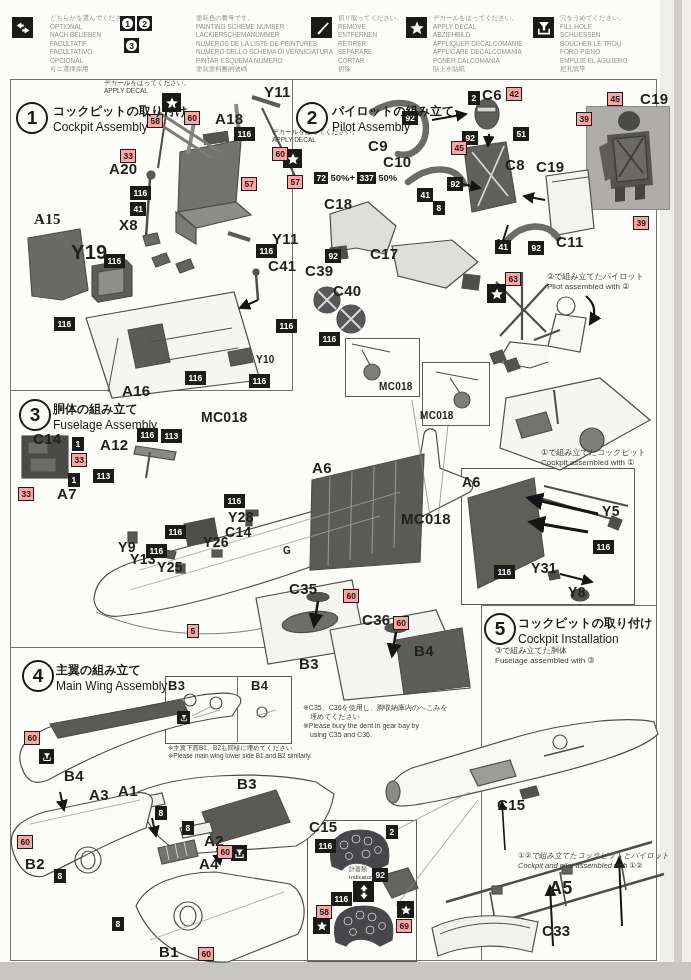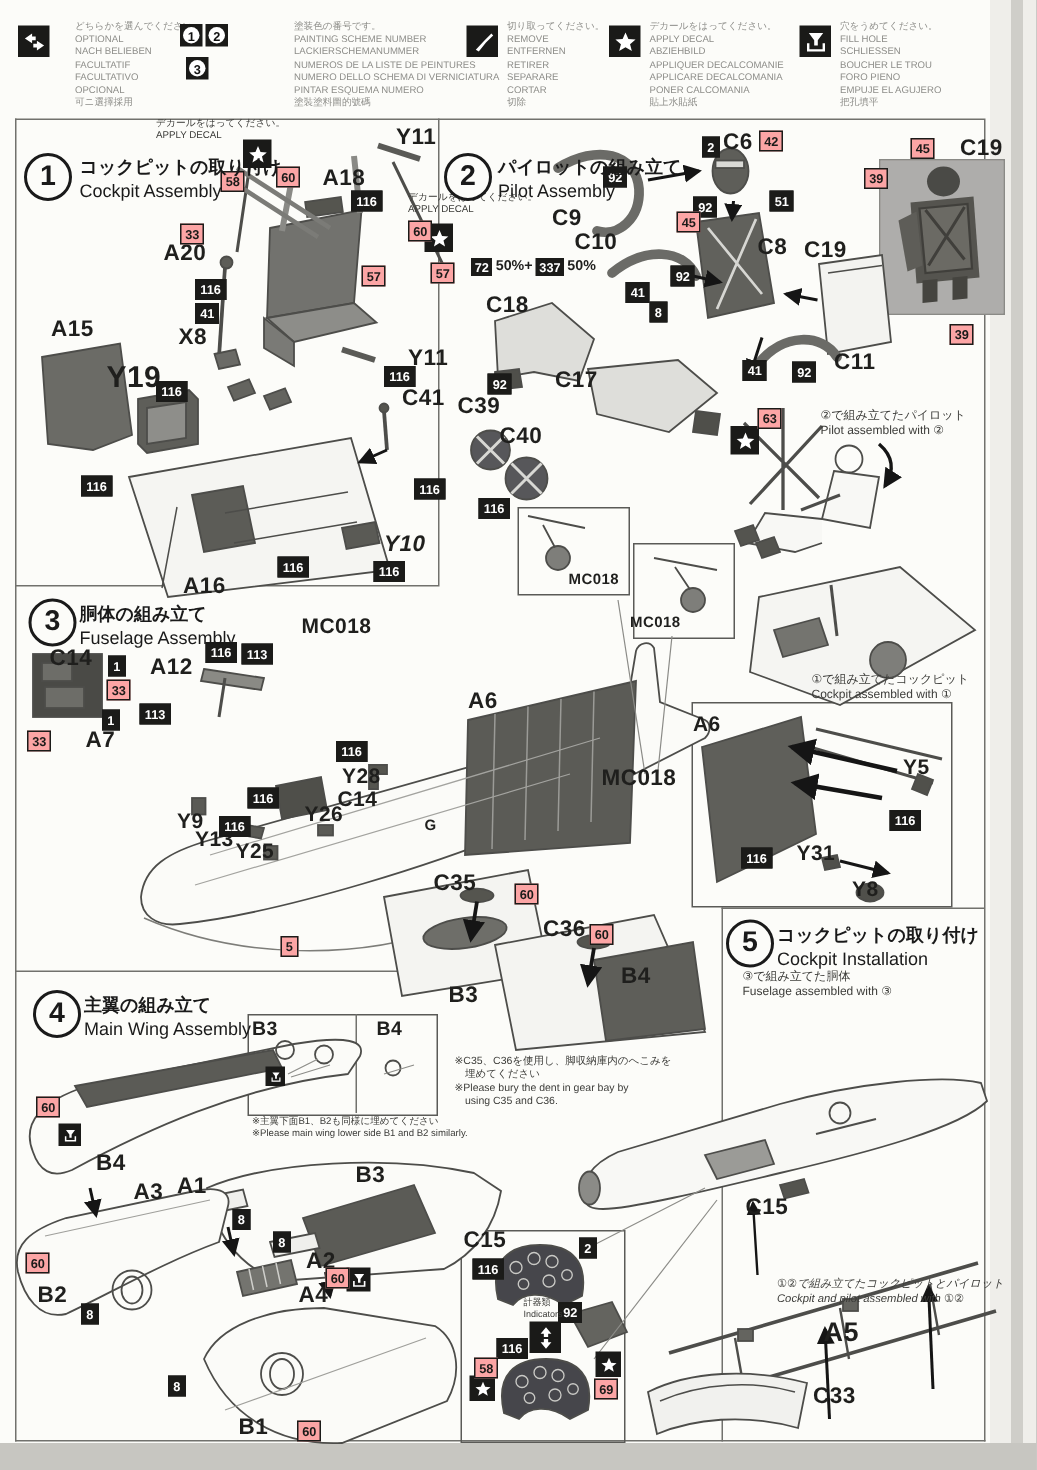--- a/index.html
+++ b/index.html
@@ -347,28 +347,28 @@
         <div class="en">Main Wing Assembly</div>
       </div>
       <div class="step-circle" style="position: absolute; left: 484px; top: 613px;">5</div>
       <div class="step-title" style="position: absolute; left: 518px; top: 615px;">
         <div class="ja">コックピットの取り付け</div>
         <div class="en">Cockpit Installation</div>
       </div>
       <div class="plabel" style="position: absolute; left: 264px; top: 83px; font-size: 15px;">Y11</div>
       <div class="plabel" style="position: absolute; left: 215px; top: 110px; font-size: 15px;">A18</div>
       <div class="plabel" style="position: absolute; left: 109px; top: 160px; font-size: 15px;">A20</div>
-      <div class="plabel" style="position: absolute; left: 34px; top: 211px; font-size: 15px;">A15</div>
+      <div class="plabel" style="position: absolute; left: 34px; top: 211px; font-size: 15px; font-family: Liberation Serif, serif;">A15</div>
       <div class="plabel" style="position: absolute; left: 71px; top: 241px; font-size: 20px;">Y19</div>
       <div class="plabel" style="position: absolute; left: 119px; top: 216px; font-size: 15px;">X8</div>
       <div class="plabel" style="position: absolute; left: 272px; top: 230px; font-size: 15px;">Y11</div>
       <div class="plabel" style="position: absolute; left: 268px; top: 257px; font-size: 15px;">C41</div>
       <div class="plabel" style="position: absolute; left: 305px; top: 262px; font-size: 15px; text-align: center;">C39</div>
       <div class="plabel" style="position: absolute; left: 333px; top: 282px; font-size: 15px;">C40</div>
-      <div class="plabel" style="position: absolute; left: 256px; top: 354px; font-size: 15px; font-style: italic;">Y10</div>
+      <div class="plabel" style="position: absolute; left: 256px; top: 354px; font-size: 10px;">Y10</div>
       <div class="plabel" style="position: absolute; left: 94px; top: 382px; font-size: 15px; margin-left: 28px;">A16</div>
       <div class="plabel" style="position: absolute; left: 482px; top: 86px; font-size: 15px;">C6</div>
       <div class="plabel" style="position: absolute; left: 368px; top: 137px; font-size: 15px;">C9</div>
       <div class="plabel" style="position: absolute; left: 383px; top: 153px; font-size: 15px;">C10</div>
       <div class="plabel" style="position: absolute; left: 324px; top: 195px; font-size: 15px;">C18</div>
       <div class="plabel" style="position: absolute; left: 370px; top: 245px; font-size: 15px;">C17</div>
       <div class="plabel" style="position: absolute; left: 505px; top: 156px; font-size: 15px;">C8</div>
       <div class="plabel" style="position: absolute; left: 536px; top: 158px; font-size: 15px;">C19</div>
       <div class="plabel" style="position: absolute; left: 556px; top: 233px; font-size: 15px;">C11</div>
       <div class="plabel" style="position: absolute; left: 640px; top: 90px; font-size: 15px;">C19</div>

